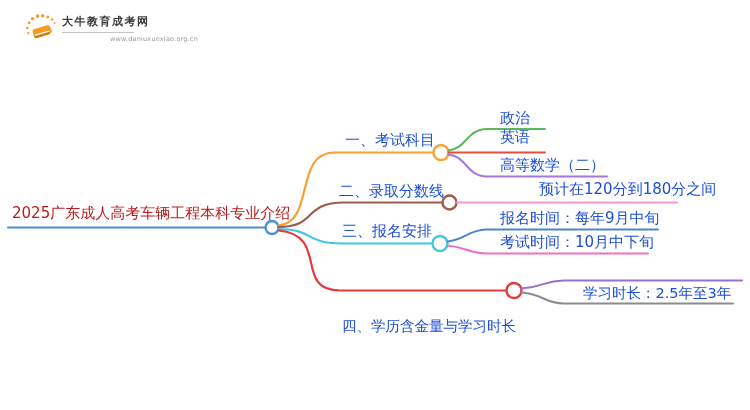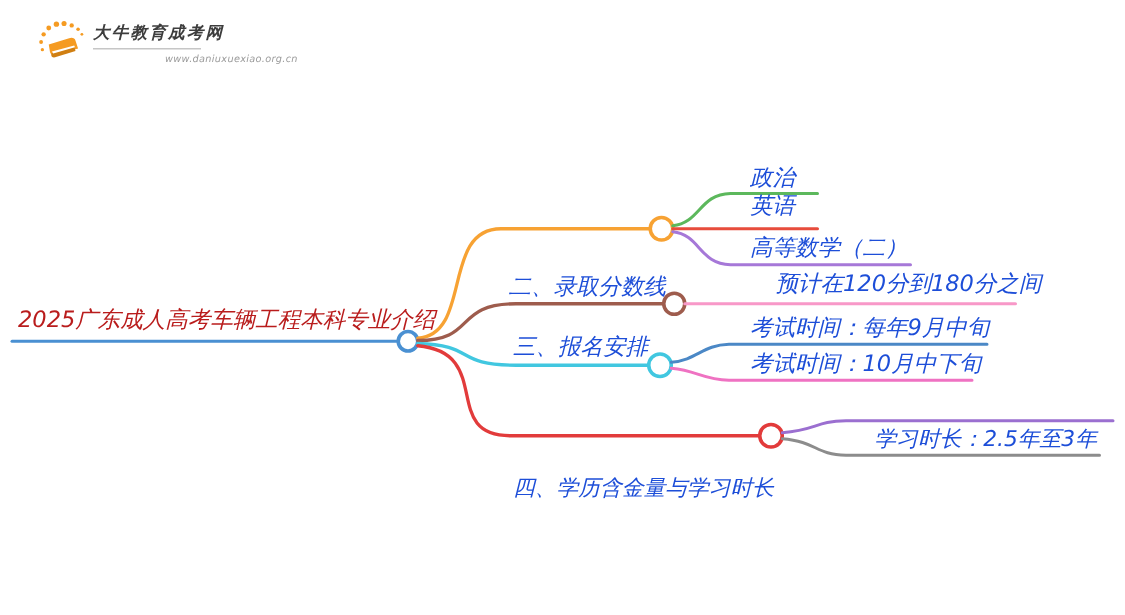--- a/index.html
+++ b/index.html
@@ -1,18 +1,18 @@
 <!DOCTYPE html>
 <html><head>
 <meta charset="utf-8">
 <style>
   html,body{margin:0;padding:0;background:#fff;}
   .stage{
     position:relative;width:750px;height:410px;background:#ffffff;
-    font-family:"DejaVu Sans","Liberation Sans",sans-serif;overflow:hidden;font-style:italic;
+    font-family:"DejaVu Sans","Liberation Sans",sans-serif;overflow:hidden;
   }
   
   .logo{position:absolute;left:24px;top:10px;display:flex;align-items:flex-start;}
   .logo-icon{width:34px;height:34px;margin-right:4px;margin-top:1px;}
   .logo-text{display:flex;flex-direction:column;margin-top:4px;}
   .site-name{font-size:11px;font-weight:bold;color:#3d3d3d;letter-spacing:1.5px;white-space:nowrap;}
   .logo-divider{height:1px;background:#c6c6c6;margin:3px 0 2px 0;width:72px;}
   .site-url{font-size:6.5px;color:#9a9a9a;letter-spacing:.2px;white-space:nowrap;margin-left:48px;}
   
   .links{position:absolute;left:0;top:0;}
@@ -76,27 +76,28 @@
 
       <path d="M278.5 230.5 C330 235, 293 290.5, 340 290.5 H506.5" stroke-width="2.2" stroke="#e23b3b"></path>
       <circle cx="514" cy="290.5" r="7.5" fill="#fff" stroke-width="2.4" stroke="#e23b3b"></circle>
       <path d="M521.5 288.5 C545 286.5, 543 281, 564 280.5 H742" stroke-width="2" stroke="#9b6fd0"></path>
       <path d="M521.5 292.5 C545 294.5, 543 303, 564 303.5 H733" stroke-width="2" stroke="#8c8c8c"></path>
     </g>
   </svg>
 
   <div class="lbl root" style="left:12px;top:204px;">2025广东成人高考车辆工程本科专业介绍</div>
 
+  <div class="lbl" style="left:345px;top:131px;">一、考试科目</div>
   <div class="lbl" style="left:500px;top:109px;">政治</div>
   <div class="lbl" style="left:500px;top:128px;text-align:center;">英语</div>
   <div class="lbl" style="left:339px;top:182px;">二、录取分数线</div>
 
   <div class="lbl" style="left:500px;top:156px;">高等数学（二）</div>
-  <div class="lbl" style="left:517px;top:180px;">预计在120分到180分之间</div>
+  <div class="lbl" style="left:539px;top:180px;">预计在120分到180分之间</div>
 
   <div class="lbl" style="left:342px;top:222px;">三、报名安排</div>
-  <div class="lbl" style="left:500px;top:209px;">考试时间：每年9月中旬</div>
+  <div class="lbl" style="left:500px;top:209px;">报名时间：每年9月中旬</div>
   <div class="lbl" style="left:500px;top:233px;text-align:center;">考试时间：10月中下旬</div>
 
   <div class="lbl small" style="left:342px;top:269px;margin-top:48px;">四、学历含金量与学习时长</div>
   <div class="lbl small" style="left:583px;top:284px;">学习时长：2.5年至3年</div>
 
 </div>
 
 </body></html>

